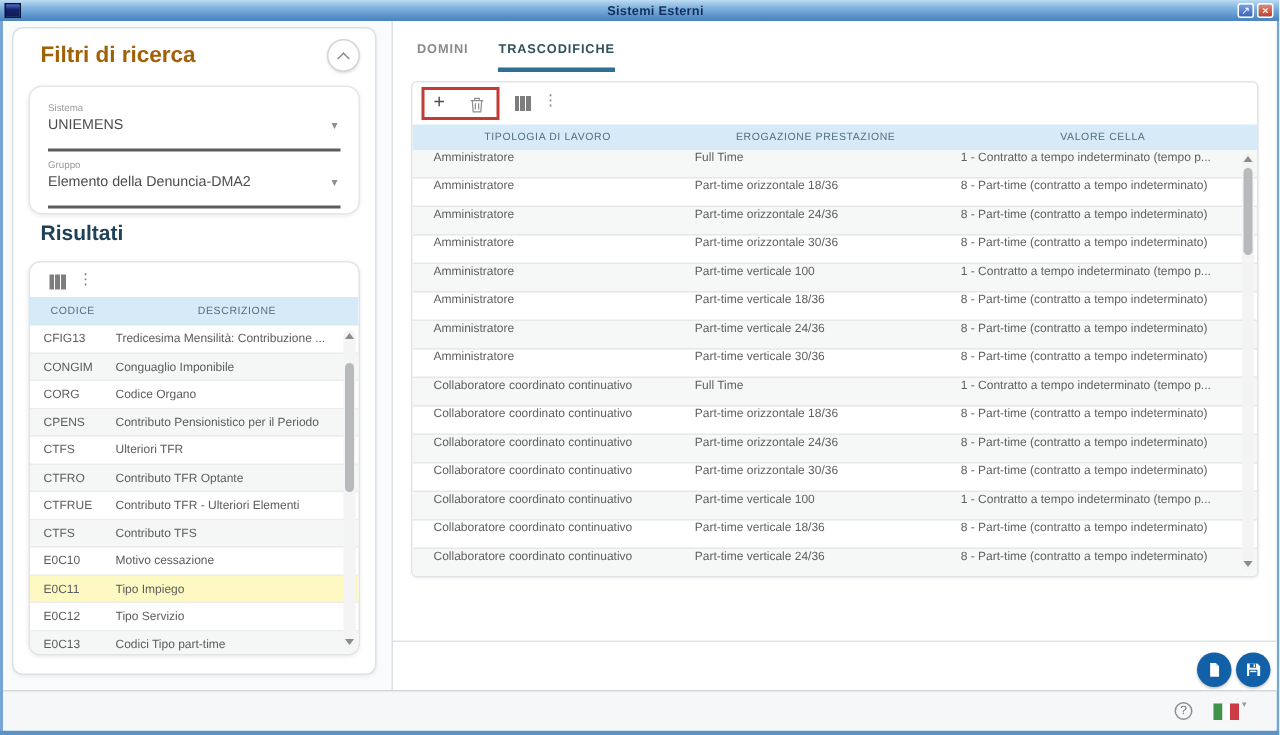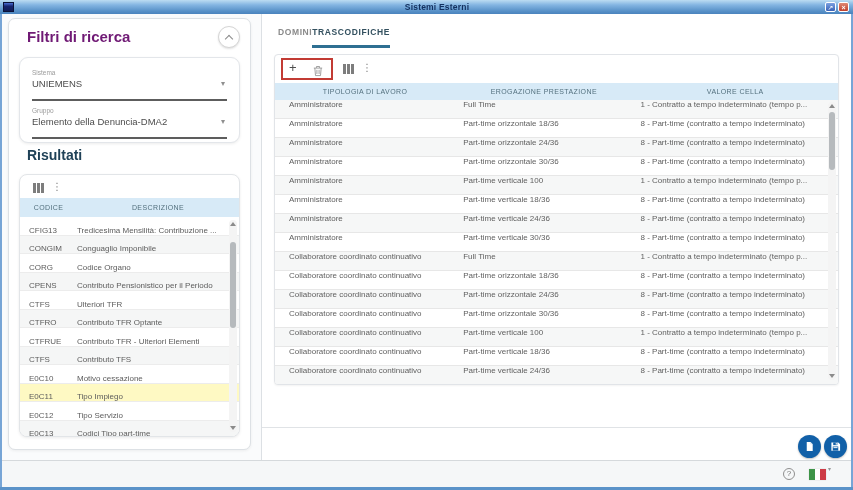--- a/index.html
+++ b/index.html
@@ -22,56 +22,56 @@
   .edge-b { position:absolute; left:0; right:0; bottom:0; height:3px; background:#5b93c9; }
 
   .main { position:absolute; left:2px; top:14px; right:2px; bottom:30px; background:#fafbfc; }
   .statusbar { position:absolute; left:2px; right:2px; bottom:3px; height:27px; background:#f5f7f8;
     border-top:1px solid #d5d9dc; display:flex; align-items:center; justify-content:flex-end;
     gap:14px; padding-right:20px; }
 
   
   .left-card { position:absolute; left:6px; top:4px; width:243px; height:432px; background:#fff;
     border:1px solid #dde1e5; border-radius:7px; box-shadow:0 1px 3px rgba(0,0,0,.06); }
-  .lc-title { position:absolute; left:18px; top:9px; font-size:15px; font-weight:bold; color:#701a75; }
+  .lc-title { position:absolute; left:18px; top:9px; font-size:15px; font-weight:bold; color:#a16207; }
   .collapse-btn { position:absolute; right:10px; top:7px; width:22px; height:22px; border-radius:50%;
     border:1px solid #d5d5d5; background:#fff; box-shadow:0 1px 2px rgba(0,0,0,.12); }
   .chev-up { position:absolute; left:7px; top:9px; width:6px; height:6px;
     border-left:1.5px solid #8a8a8a; border-top:1.5px solid #8a8a8a; transform:rotate(45deg); }
   .filter-box { position:absolute; left:10px; right:10px; top:38px; height:86px; background:#fff;
     border:1px solid #e3e6ea; border-radius:9px; box-shadow:0 1px 3px rgba(0,0,0,.08); }
   .field { position:absolute; left:12px; right:12px; height:34px; border-bottom:2px solid #5d5d5d; }
   .field-1 { top:9px; } .field-2 { top:47px; }
   .f-label { font-size:6.5px; color:#9b9b9b; padding-top:2px; }
   .f-value { font-size:9.5px; color:#4c4c4c; margin-top:2px; white-space:nowrap; overflow:hidden; }
   .f-caret { position:absolute; right:2px; top:12px; font-size:8px; color:#8f8f8f; }
   .lc-results-title { position:absolute; left:18px; top:128px; font-size:14px; font-weight:bold; color:#1f4157; }
   .results-card { position:absolute; left:10px; right:10px; top:155px; height:263px; background:#fff;
     border:1px solid #e2e5e8; border-radius:8px; box-shadow:0 1px 3px rgba(0,0,0,.08); overflow:hidden; }
   .r-toolbar { position:relative; height:23px; }
   .r-head { display:flex; height:19px; background:#d7eaf7; align-items:center; }
   .r-head span { font-size:7px; color:#53707e; letter-spacing:.4px; text-align:center; }
   .rh-code { width:57px; } .rh-desc { flex:1; }
-  .rrow { display:flex; height:18.5px; align-items:flex-end; border-bottom:1px solid #ececec; }
+  .rrow { display:flex; height:18.5px; align-items:center; border-bottom:1px solid #ececec; }
   .rrow:nth-child(even) { background:#f5f6f6; }
   .rrow.selected { background:#fef9c3; }
   .rcode { width:57px; padding-left:9px; font-size:8px; color:#5c5c5c; }
   .rdesc { flex:1; font-size:8px; color:#5c5c5c; white-space:nowrap; overflow:hidden;
     text-overflow:ellipsis; padding-right:12px; }
 
   
   .cols-icon { display:inline-block; width:11px; height:10px;
     background:repeating-linear-gradient(90deg,#7d7d7d 0 3px,transparent 3px 4px); }
   .kebab-icon { display:inline-block; font-size:10px; color:#7d7d7d; line-height:10px; }
   .plus-icon { font-size:13px; color:#4e4e4e; line-height:12px; }
 
   
   .divider-v { position:absolute; left:259px; top:0; bottom:0; width:1px; background:#dcе0e4; background:#dce0e4; }
   .right-panel { position:absolute; left:260px; top:0; right:0; bottom:0; background:#fff; }
-  .tabs { position:absolute; left:16px; top:13px; display:flex; }
+  .tabs { position:absolute; left:16px; top:13px; display:flex; gap:20px; }
   .tab { font-size:8.5px; font-weight:bold; letter-spacing:.6px; color:#8a8a8a; padding-bottom:8px; }
   .tab.active { color:#33505f; border-bottom:3px solid #2e6f92; }
 
   .t-card { position:absolute; left:12px; right:12px; top:40px; height:331px; background:#fff;
     border:1px solid #e1e4e8; border-radius:4px; box-shadow:0 1px 2px rgba(0,0,0,.05); overflow:hidden; }
   .t-toolbar { position:relative; height:28px; }
   .annotation-box { position:absolute; left:6px; top:3px; width:52px; height:22px; border:2px solid #c23b34; }
   .tb-plus { position:absolute; left:14px; top:7px; }
   .tb-trash { position:absolute; left:38px; top:8px; }
   .tb-cols { position:absolute; left:68px; top:9px; }

